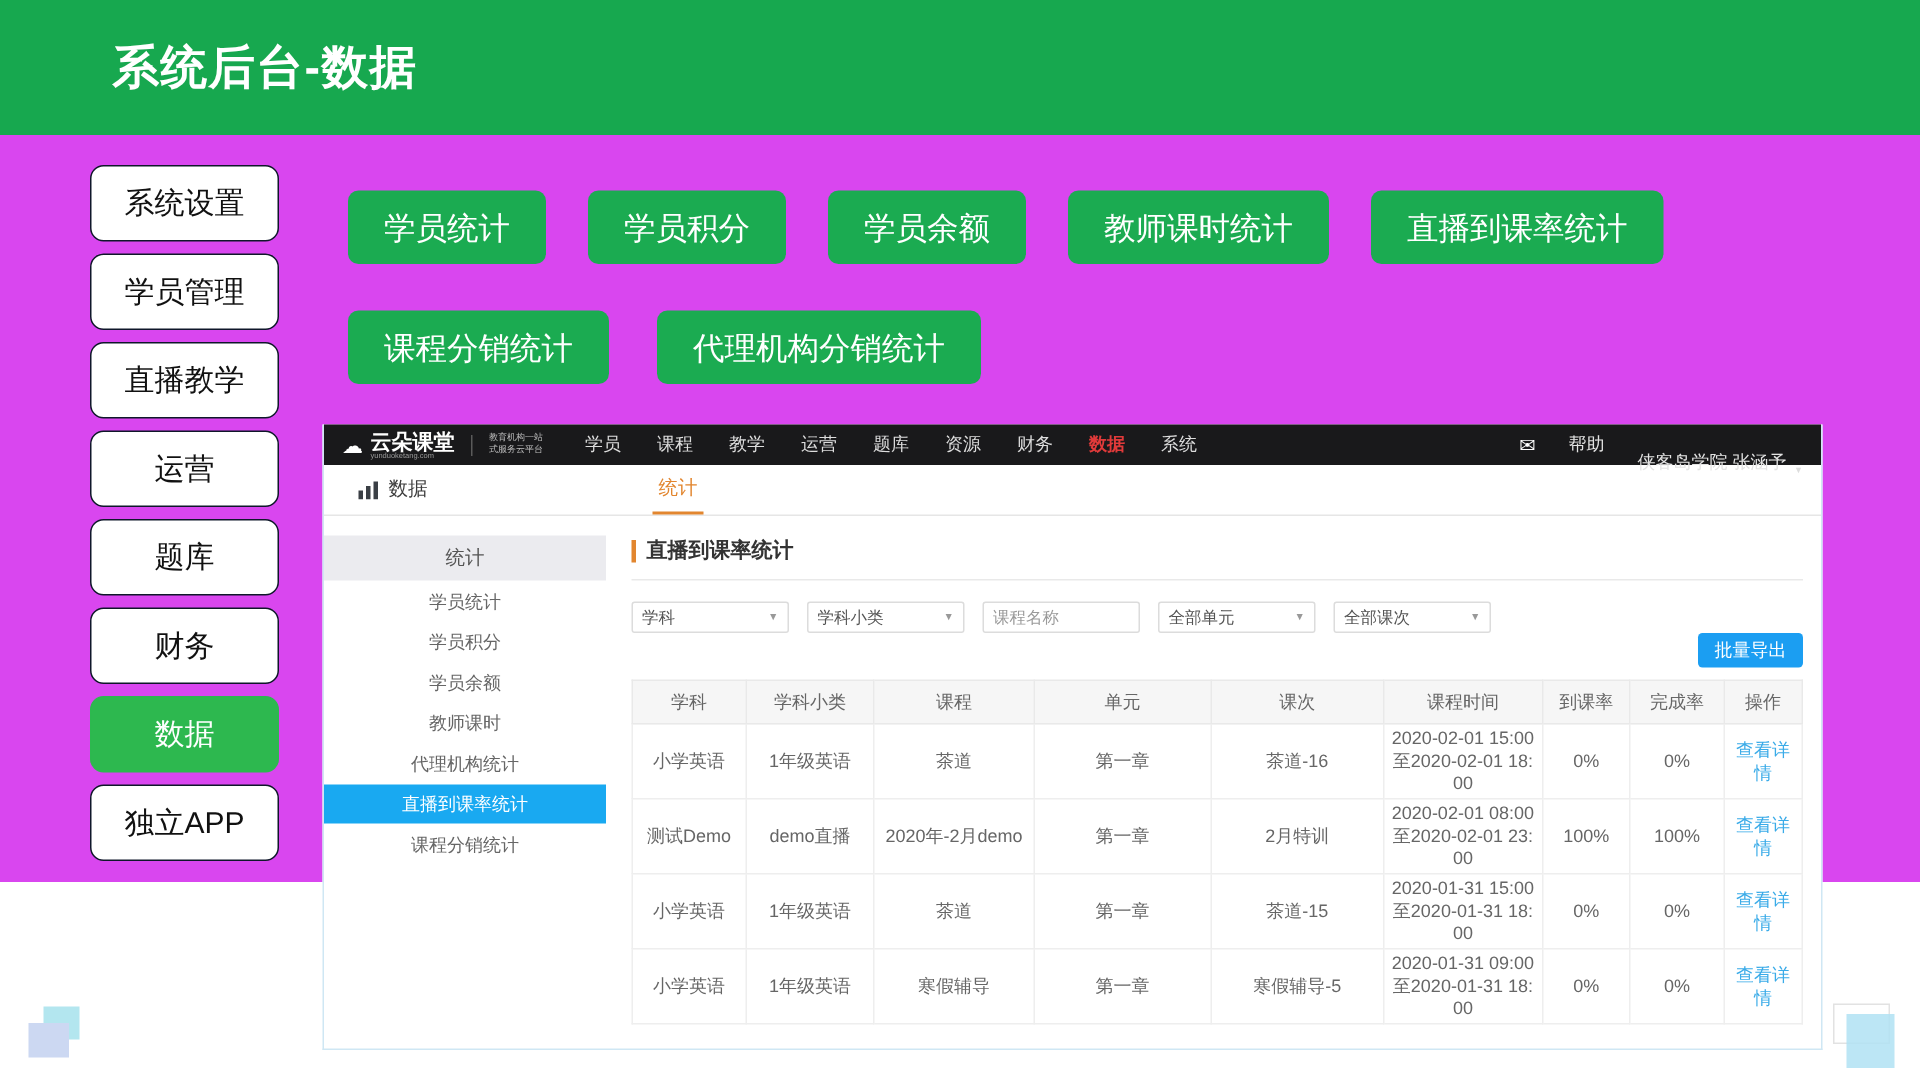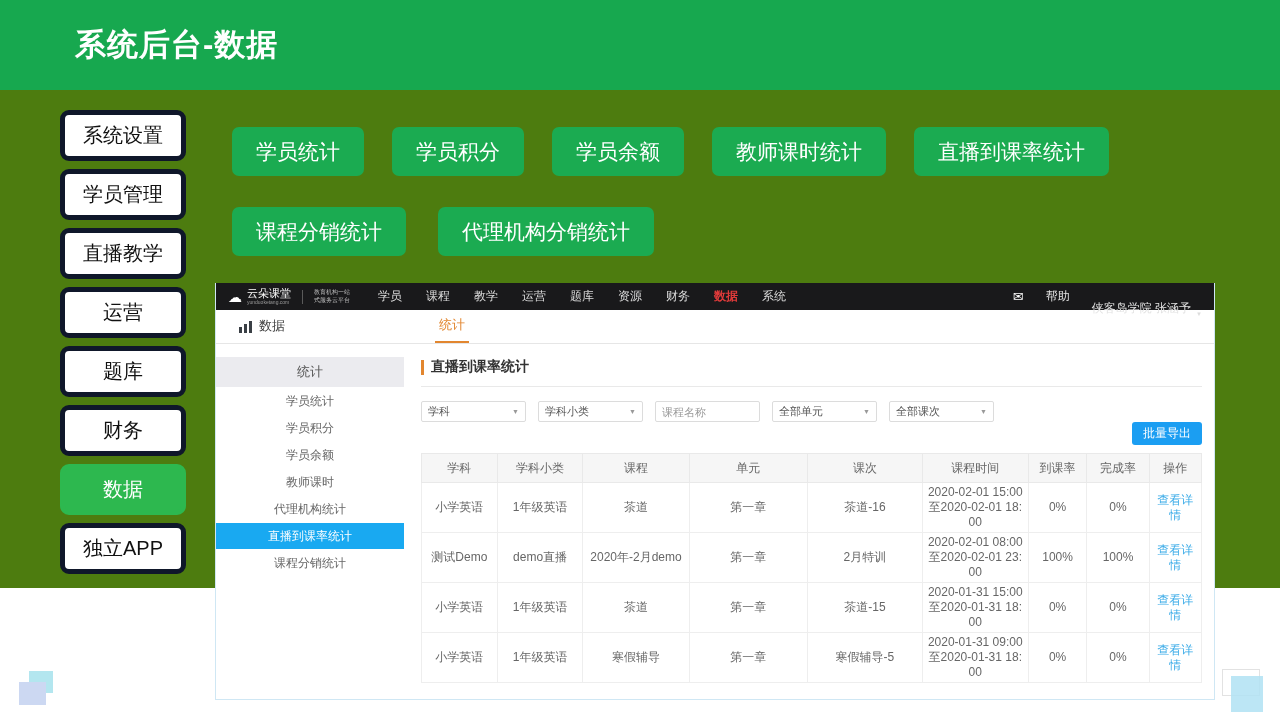--- a/index.html
+++ b/index.html
@@ -1,28 +1,28 @@
 <!DOCTYPE html>
 <html><head>
 <meta charset="utf-8">
 <style>
   * { margin:0; padding:0; box-sizing:border-box; }
   html,body { width:1280px; height:720px; background:#fff; overflow:hidden;
     font-family:"Liberation Sans","DejaVu Sans",sans-serif; }
-  .page { position:relative; width:1280px; height:588px; background:#4d7c0f; }
+  .page { position:relative; width:1280px; height:588px; background:#d946ef; }
 
   
   .topbar { position:absolute; left:0; top:0; width:1280px; height:90px;
     background:#17a84f; display:flex; align-items:center; }
   .topbar h1 { color:#fff; font-size:31px; font-weight:bold; margin-left:75px; letter-spacing:1px; }
 
   
   .sidebar { position:absolute; left:60px; top:110px; width:126px;
     display:flex; flex-direction:column; gap:8px; }
-  .sbtn { height:51px; background:#fff; border:5px solid #0f172a; border-radius:9px;
+  .sbtn { height:51px; background:#fff; border:1px solid #0f172a; border-radius:9px;
     display:flex; align-items:center; justify-content:center;
     font-size:20px; color:#111; cursor:pointer; }
   .sbtn.active { background:#2db84f; border-color:#2db84f; color:#fff; }
 
   
   .chips { position:absolute; left:232px; top:127px; }
   .chip-row { display:flex; gap:28px; }
   .chip-row.second { margin-top:31px; gap:32px; }
   .chip { height:49px; padding:0 24px; background:#1bab51; border-radius:7px;
     color:#fff; font-size:21px; display:inline-flex; align-items:center; justify-content:center;
@@ -30,21 +30,21 @@
 
   
   .admin { position:absolute; left:215px; top:283px; width:1000px; height:417px;
     background:#fff; border:1px solid #cfe7f4; border-top:none; }
 
   .admin-nav { height:27px; background:#19191b; display:flex; align-items:center;
     padding:0 12px; color:#e3e3e3; font-size:12px; }
   .logo { display:flex; align-items:center; gap:5px; }
   .logo .cloud { color:#fff; font-size:14px; line-height:1; }
   .logo-stack { display:flex; flex-direction:column; line-height:1; }
-  .logo-stack .brand { font-size:11px; font-weight:normal; color:#fff; }
+  .logo-stack .brand { font-size:14px; font-weight:bold; color:#fff; }
   .logo-stack .domain { font-size:5px; color:#9a9a9a; margin-top:1px; }
   .logo-divider { width:1px; height:14px; background:#5a5a5a; margin:0 6px; }
   .logo-slogan { display:flex; flex-direction:column; line-height:1.2; }
   .logo-slogan span { font-size:6px; color:#bdbdbd; }
   .admin-menu { display:flex; gap:24px; margin-left:28px;justify-content:center; }
   .admin-menu .mitem { color:#ddd; cursor:pointer; }
   .admin-menu .mitem.active { color:#e03a3a; font-weight:bold; }
   .admin-nav-right { margin-left:auto; display:flex; align-items:center; gap:22px; }
   .mail-ico { font-size:13px; color:#fff; }
   .account { display:flex; align-items:flex-end; gap:5px; cursor:pointer;margin-top:24px; }

